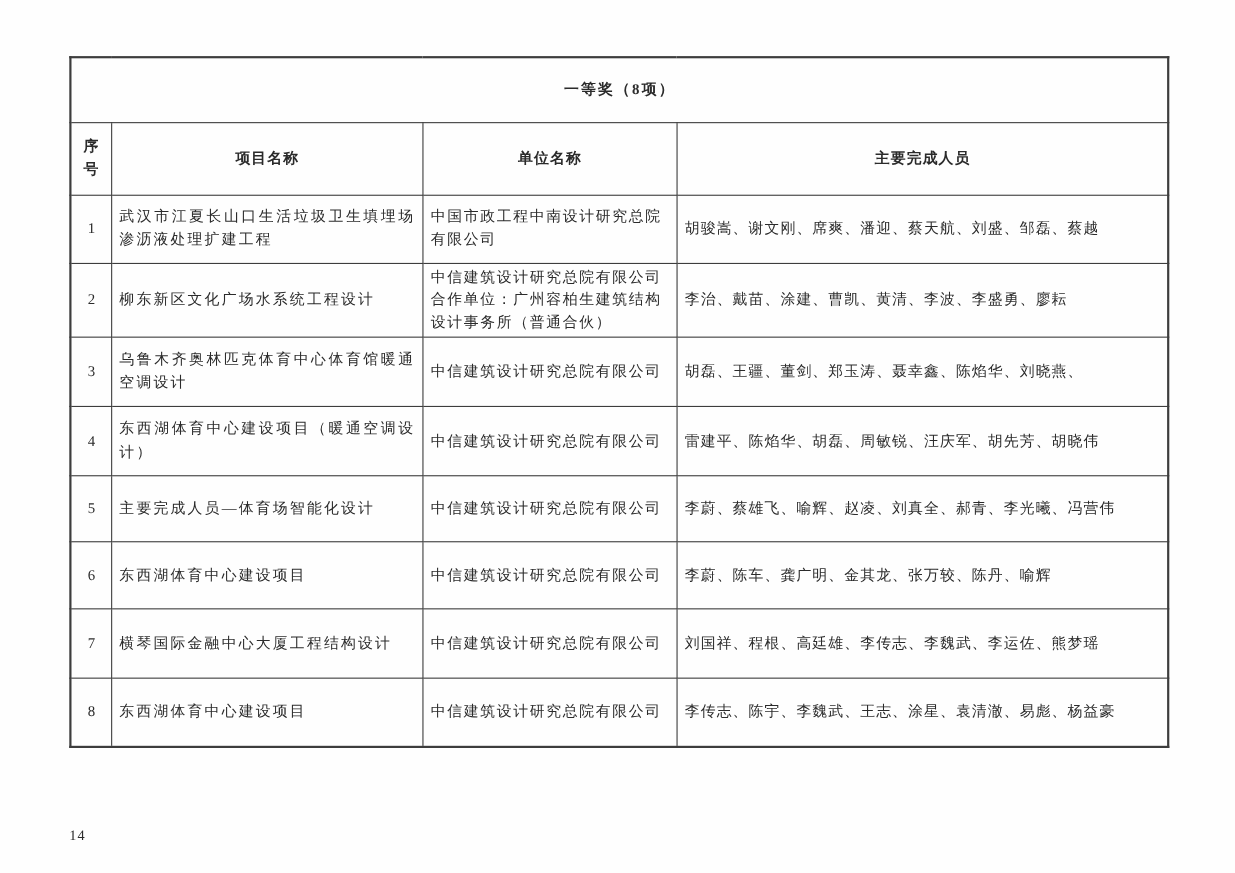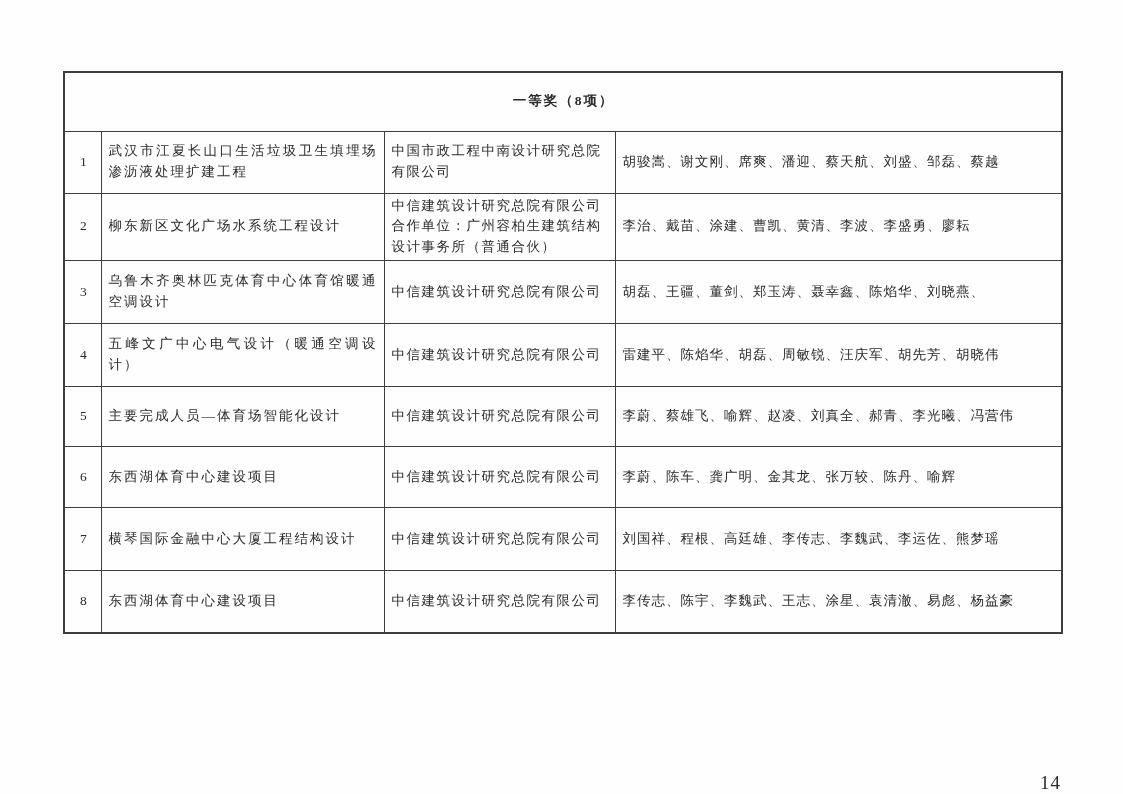--- a/index.html
+++ b/index.html
@@ -9,21 +9,20 @@
     height: 794px;
     background: #fefefe;
     font-family: "Liberation Serif", "DejaVu Serif", serif;
     color: #2b2b2b;
     overflow: hidden;
   }
   .page {
     position: relative;
     width: 1123px;
     height: 586px;
-    margin-top: 20px;
   }
   table.awards {
     position: absolute;
     left: 63px;
     top: 51px;
     width: 998px;
     border-collapse: collapse;
     table-layout: fixed;
     border: 2px solid #3d3d3d;
   }
@@ -62,22 +61,22 @@
   }
   td.members-cell {
     letter-spacing: 1px;
     padding-left: 9px;
   }
   .page-number {
     position: absolute;
     left: 63px;
     width: 998px;
     top: 752px;
-    text-align: right;
-    font-size: 19px;
+    text-align: left;
+    font-size: 13px;
     letter-spacing: 1px;
   }
 </style>
 </head>
 <body>
 
 <div class="page">
 
   <table class="awards">
     <colgroup>
@@ -85,20 +84,26 @@
       <col style="width:283px">
       <col style="width:231px">
       <col style="width:447px">
     </colgroup>
 
     <tbody>
         <tr style="height:59px">
       <td colspan="4" class="title-cell">一等奖（8项）</td>
     </tr>
 
+    <tr style="height:66px">
+      <td class="head-cell">序号</td>
+      <td class="head-cell">项目名称</td>
+      <td class="head-cell">单位名称</td>
+      <td class="head-cell">主要完成人员</td>
+    </tr>
 
     <tr style="height:62px">
       <td class="no-cell">1</td>
       <td class="project-cell">武汉市江夏长山口生活垃圾卫生填埋场渗沥液处理扩建工程</td>
       <td class="unit-cell">中国市政工程中南设计研究总院有限公司</td>
       <td class="members-cell">胡骏嵩、谢文刚、席爽、潘迎、蔡天航、刘盛、邹磊、蔡越</td>
     </tr>
 
     <tr style="height:66px">
       <td class="no-cell">2</td>
@@ -110,21 +115,21 @@
 
     <tr style="height:63px">
       <td class="no-cell">3</td>
       <td class="project-cell">乌鲁木齐奥林匹克体育中心体育馆暖通空调设计</td>
       <td class="unit-cell">中信建筑设计研究总院有限公司</td>
       <td class="members-cell">胡磊、王疆、董剑、郑玉涛、聂幸鑫、陈焰华、刘晓燕、</td>
     </tr>
 
     <tr style="height:63px">
       <td class="no-cell">4</td>
-      <td class="project-cell">五峰文广中心电气设计（暖通空调设计）</td>
+      <td class="project-cell">东西湖体育中心建设项目（暖通空调设计）</td>
       <td class="unit-cell">中信建筑设计研究总院有限公司</td>
       <td class="members-cell">雷建平、陈焰华、胡磊、周敏锐、汪庆军、胡先芳、胡晓伟</td>
     </tr>
 
     <tr style="height:60px">
       <td class="no-cell">5</td>
       <td class="project-cell">主要完成人员—体育场智能化设计</td>
       <td class="unit-cell">中信建筑设计研究总院有限公司</td>
       <td class="members-cell">李蔚、蔡雄飞、喻辉、赵凌、刘真全、郝青、李光曦、冯营伟</td>
     </tr>

